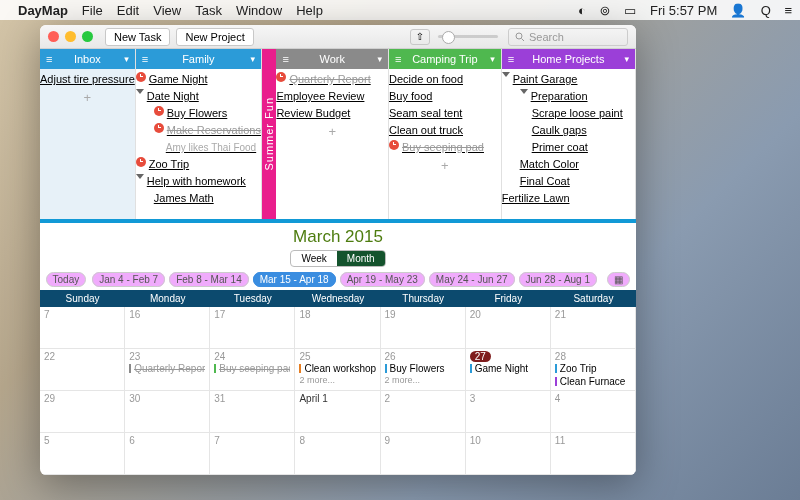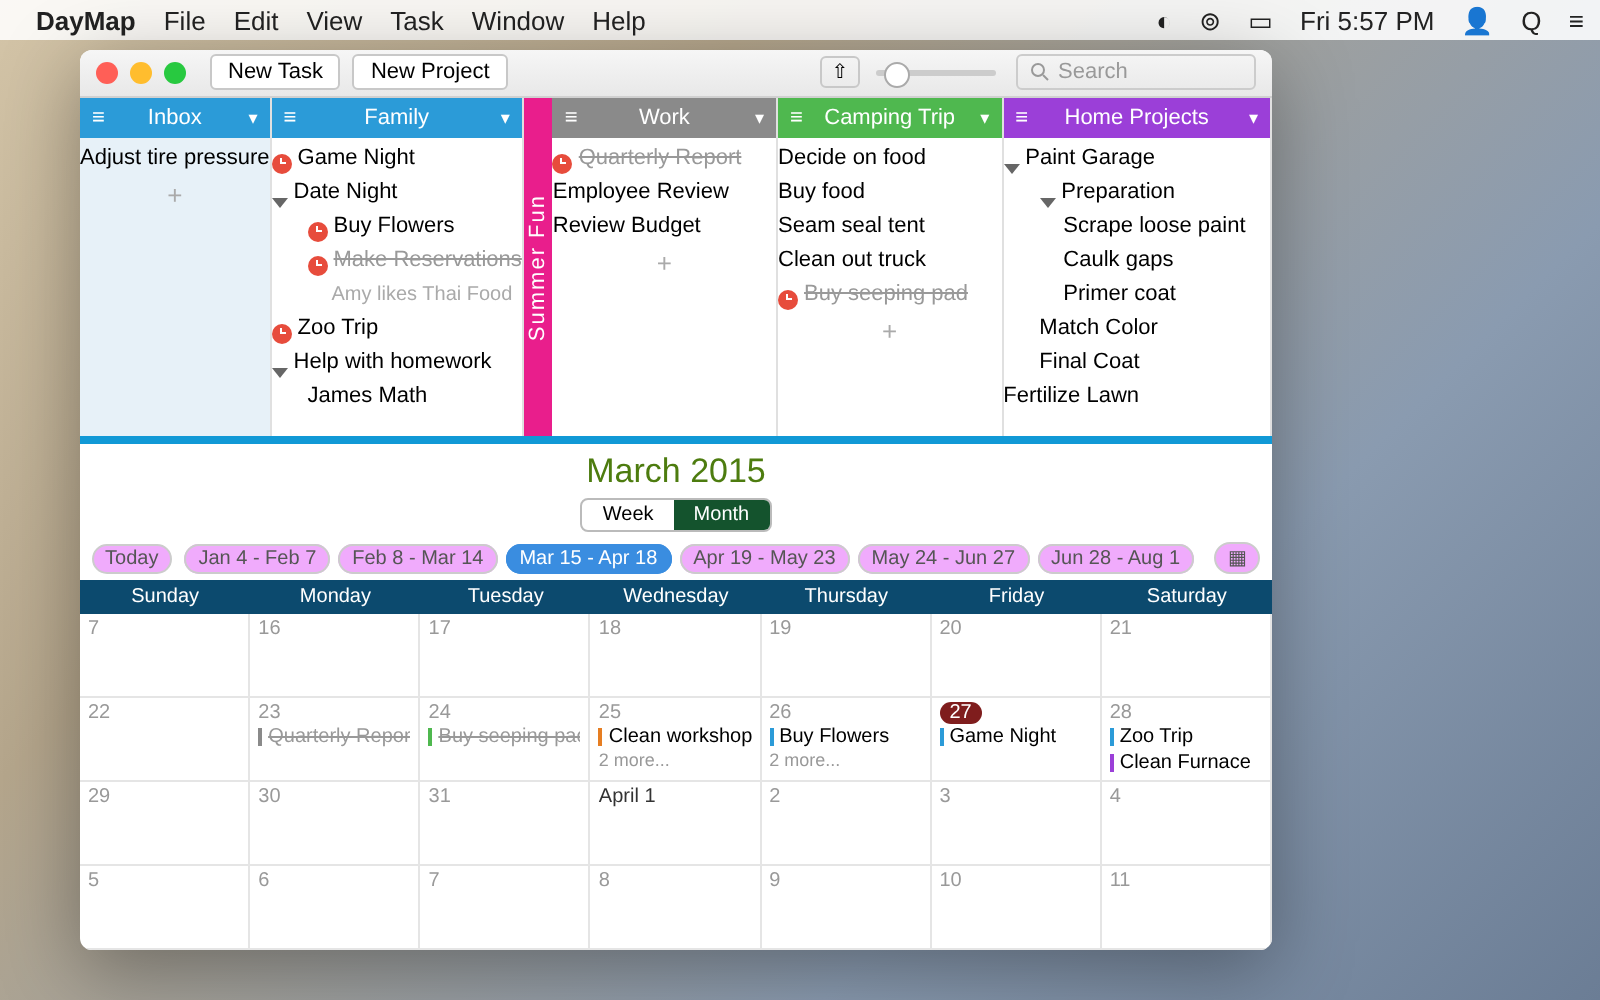--- a/index.html
+++ b/index.html
@@ -23,21 +23,21 @@
 .search { flex: 0 0 120px; height: 18px; border: 1px solid #ccc; border-radius: 3px; display: flex; align-items: center; padding: 0 6px; color: #999; font-size: 11px; }
 .search svg { width: 10px; height: 10px; margin-right: 4px; }
 .columns { display: flex; height: 170px; }
 .col { display: flex; flex-direction: column; border-right: 1px solid #e0e0e0; }
 .colhdr { height: 20px; display: flex; align-items: center; color: #fff; font-size: 11px; padding: 0 6px; }
 .colhdr .menuicon { width: 12px; font-size: 11px; }
 .colhdr .title { flex: 1; text-align: center; font-weight: 500; }
 .colhdr .drop { width: 12px; font-size: 9px; text-align: right; }
 .colbody { flex: 1; overflow: hidden; padding: 2px 0; font-size: 11px; }
 .colbody.shade { background: #e7f1f8; }
-.item { display: flex; align-items: flex-end; padding: 1px 0; line-height: 15px; white-space: nowrap; overflow: hidden; text-overflow: ellipsis; }
+.item { display: flex; align-items: flex-start; padding: 1px 0; line-height: 15px; white-space: nowrap; overflow: hidden; text-overflow: ellipsis; text-decoration: underline; }
 .item.d1 { padding-left: 18px; } .item.d2 { padding-left: 30px; }
 .strike { text-decoration: line-through; color: #999; }
 .note { color: #aaa; font-size: 10px; }
 .clock { width: 10px; height: 10px; border-radius: 50%; background: #e74c3c; display: inline-block; margin-right: 3px; position: relative; }
 .clock::after { content:''; position:absolute; left:4px; top:2px; width:1px; height:3px; background:#fff; }
 .clock::before { content:''; position:absolute; left:4px; top:4px; width:3px; height:1px; background:#fff; }
 .arrow { display: inline-block; width: 0; height: 0; margin-right: 3px; }
 .arrow.down { border-left: 4px solid transparent; border-right: 4px solid transparent; border-top: 5px solid #666; }
 .plus { text-align: center; color: #aaa; font-size: 13px; padding: 2px; }
 .spine { width: 18px; background: #e91e8c; color: #fff; display: flex; align-items: center; justify-content: center; }

